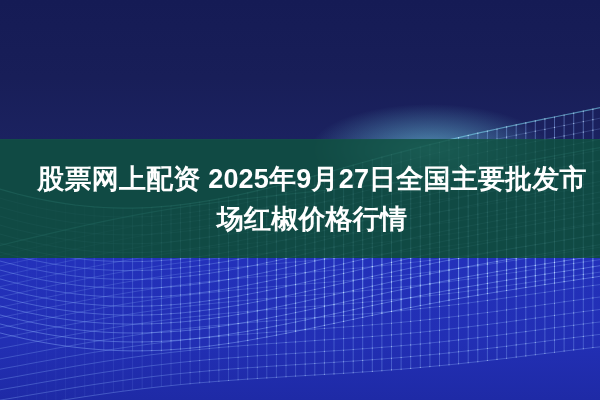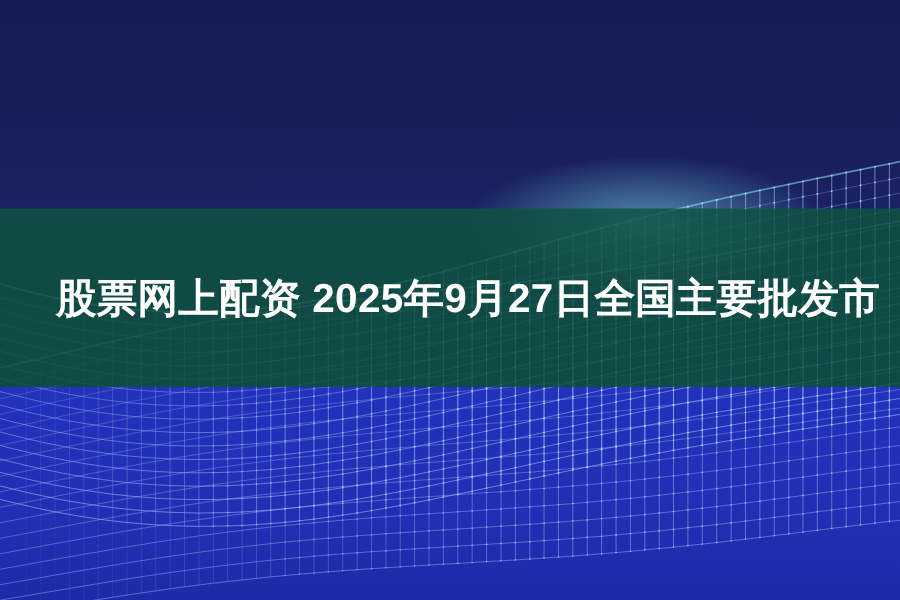--- a/index.html
+++ b/index.html
@@ -2052,15 +2052,16 @@
         <circle cx="640.8" cy="342.8" r="0.56" fill="#dff0ff" opacity="0.527"></circle>
         <circle cx="650.4" cy="342.1" r="0.56" fill="#dff0ff" opacity="0.527"></circle>
         <circle cx="660.0" cy="341.4" r="0.56" fill="#dff0ff" opacity="0.527"></circle>
       </g>
   </svg>
 
   <div id="band-green"></div>
 
   <div id="headline">
     <div class="headline-line">股票网上配资 2025年9月27日全国主要批发市</div>
+    <div class="headline-line">场红椒价格行情</div>
   </div>
 
 </div>
 
 </body></html>

